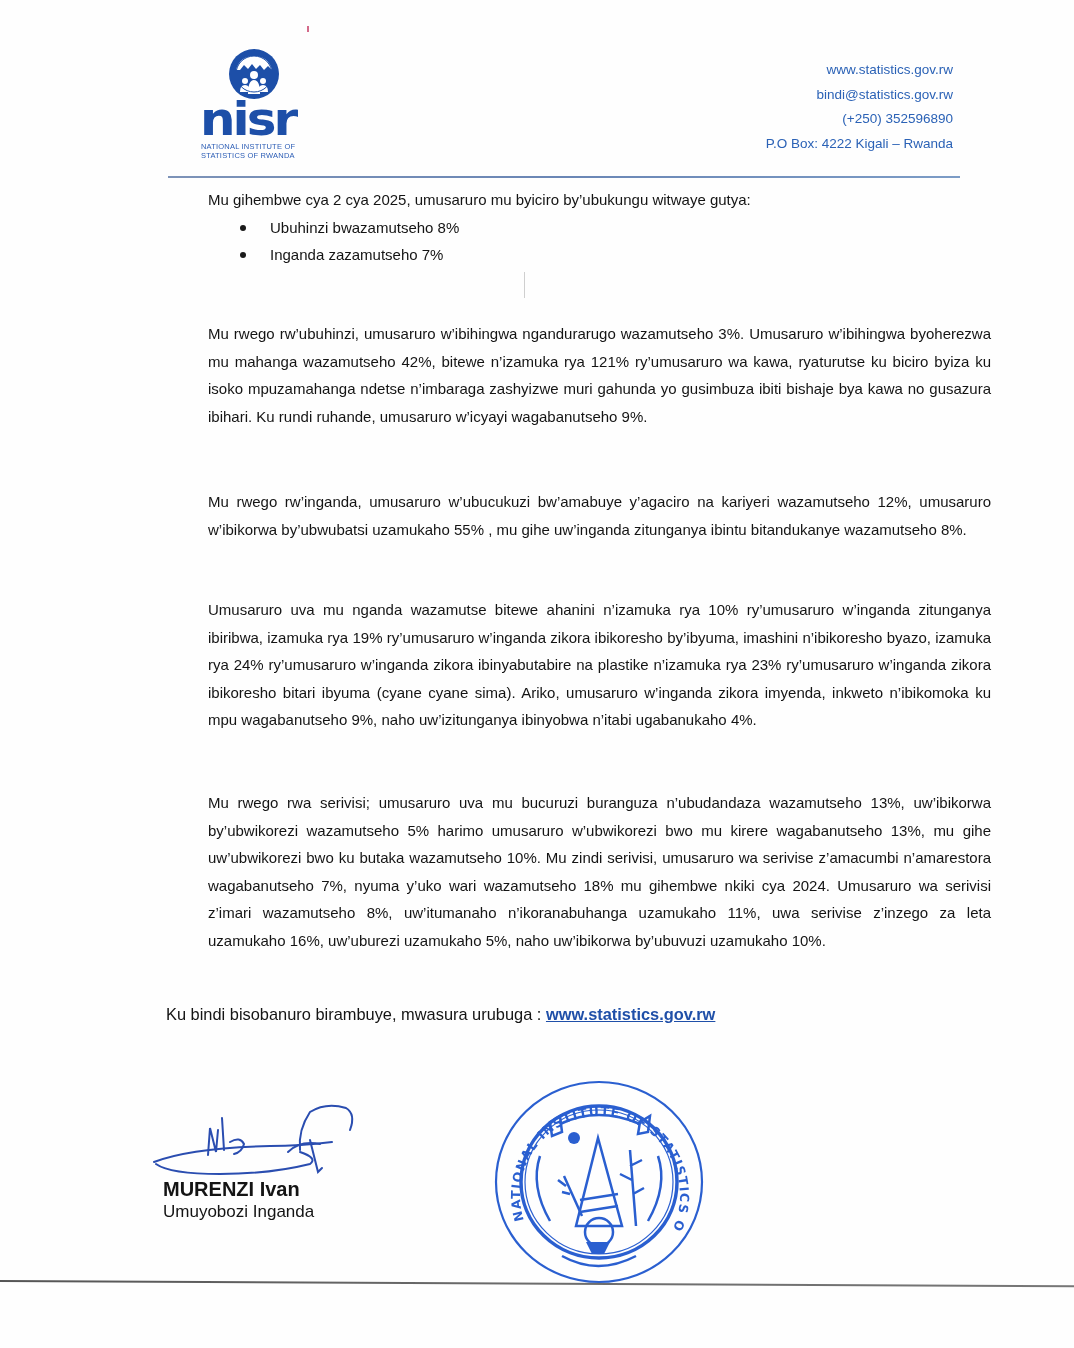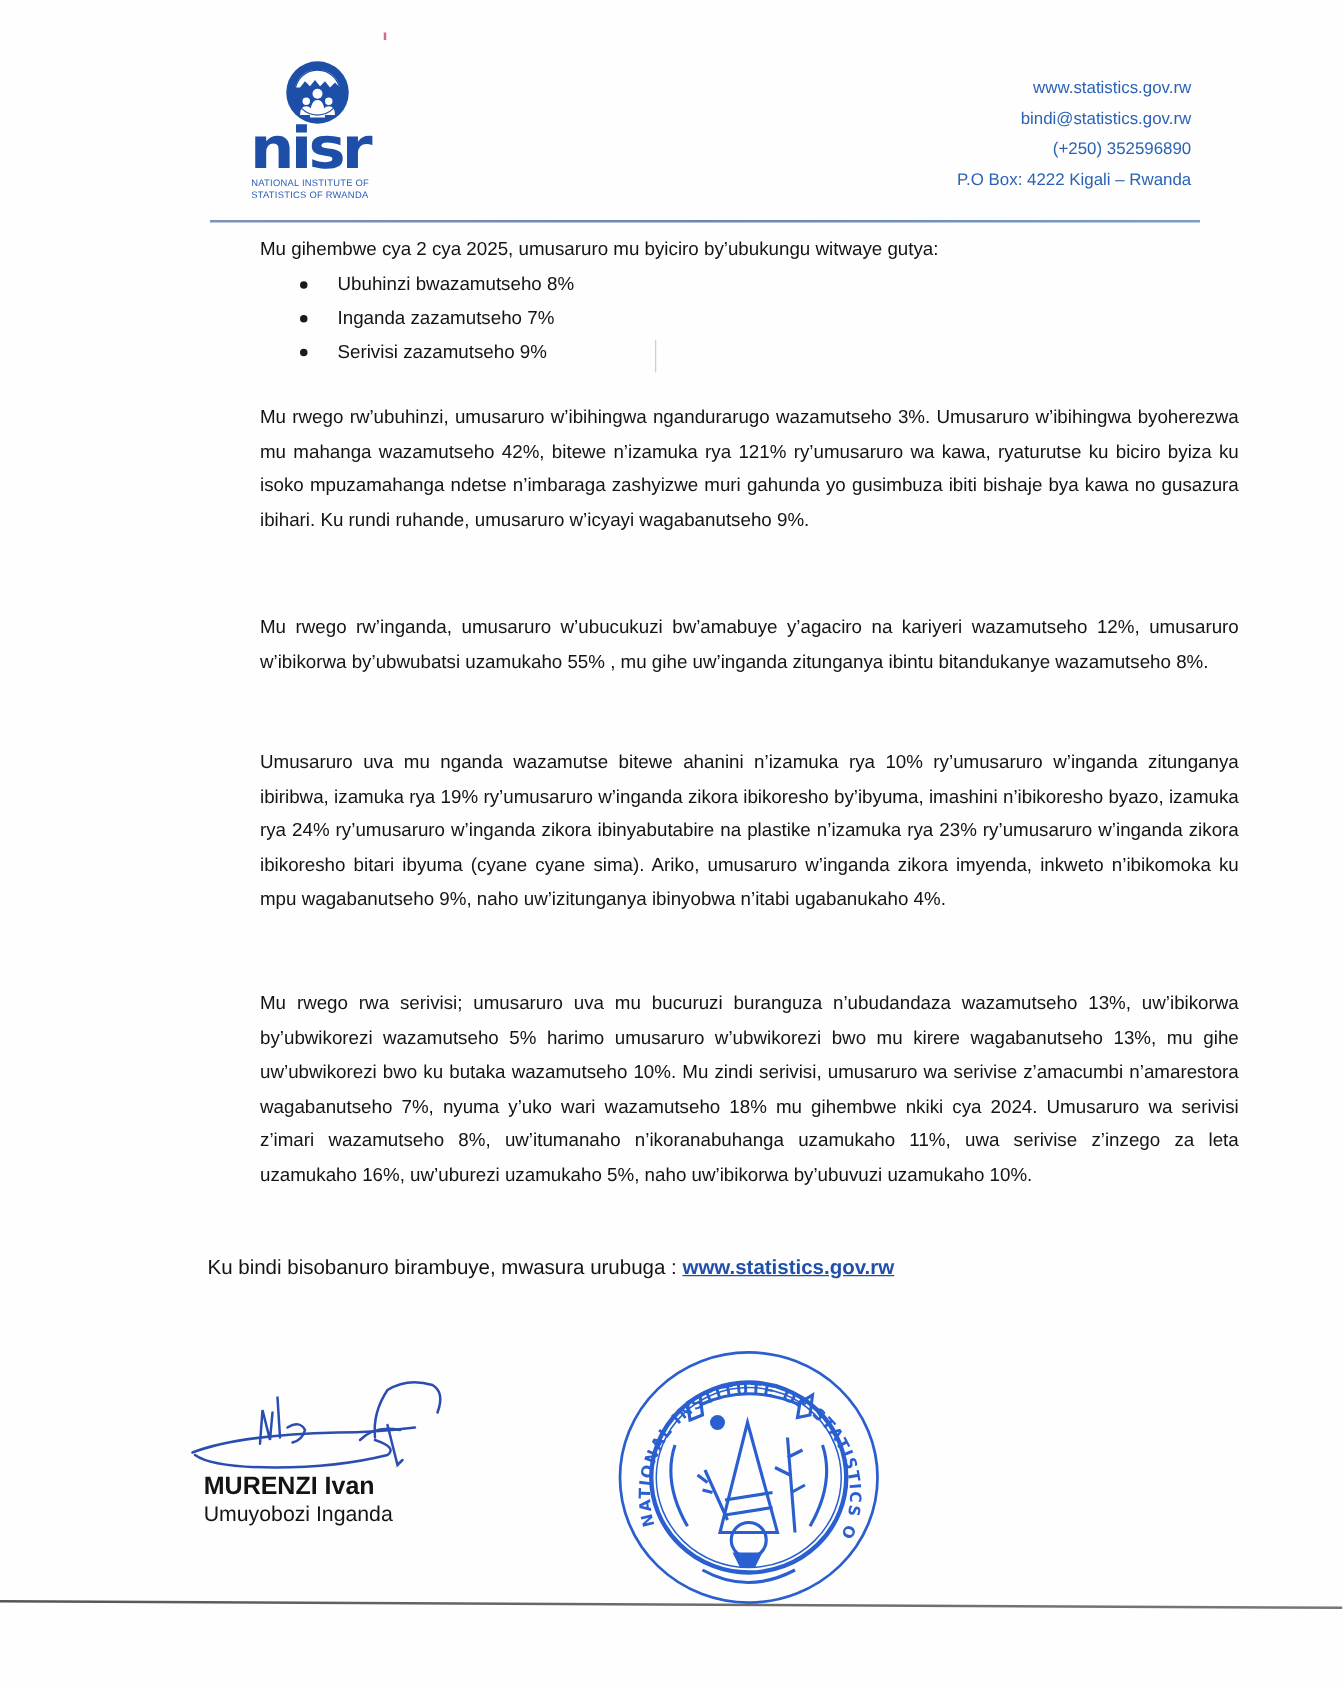--- a/index.html
+++ b/index.html
@@ -103,21 +103,20 @@
     <div>P.O Box: 4222 Kigali – Rwanda</div>
   </div>
 
   <div class="header-rule"></div>
 
   <div class="body intro">
     <p>Mu gihembwe cya 2 cya 2025, umusaruro mu byiciro by’ubukungu witwaye gutya:</p>
     <ul class="bullets">
       <li><span class="dot"></span><span>Ubuhinzi bwazamutseho 8%</span></li>
       <li><span class="dot"></span><span>Inganda zazamutseho 7%</span></li>
-      <li><span class="dot"></span><span>Serivisi zazamutseho 9%</span></li>
     </ul>
   </div>
 
   <div class="body para1">
     <p>Mu rwego rw’ubuhinzi, umusaruro w’ibihingwa ngandurarugo wazamutseho 3%. Umusaruro w’ibihingwa byoherezwa mu mahanga wazamutseho 42%, bitewe n’izamuka rya 121% ry’umusaruro wa kawa, ryaturutse ku biciro byiza ku isoko mpuzamahanga ndetse n’imbaraga zashyizwe muri gahunda yo gusimbuza ibiti bishaje bya kawa no gusazura ibihari. Ku rundi ruhande, umusaruro w’icyayi wagabanutseho 9%.</p>
   </div>
   <div class="body para2">
     <p>Mu rwego rw’inganda, umusaruro w’ubucukuzi bw’amabuye y’agaciro na kariyeri wazamutseho 12%, umusaruro w’ibikorwa by’ubwubatsi uzamukaho 55% , mu gihe uw’inganda zitunganya ibintu bitandukanye wazamutseho 8%.</p>
   </div>
   <div class="body para3">

